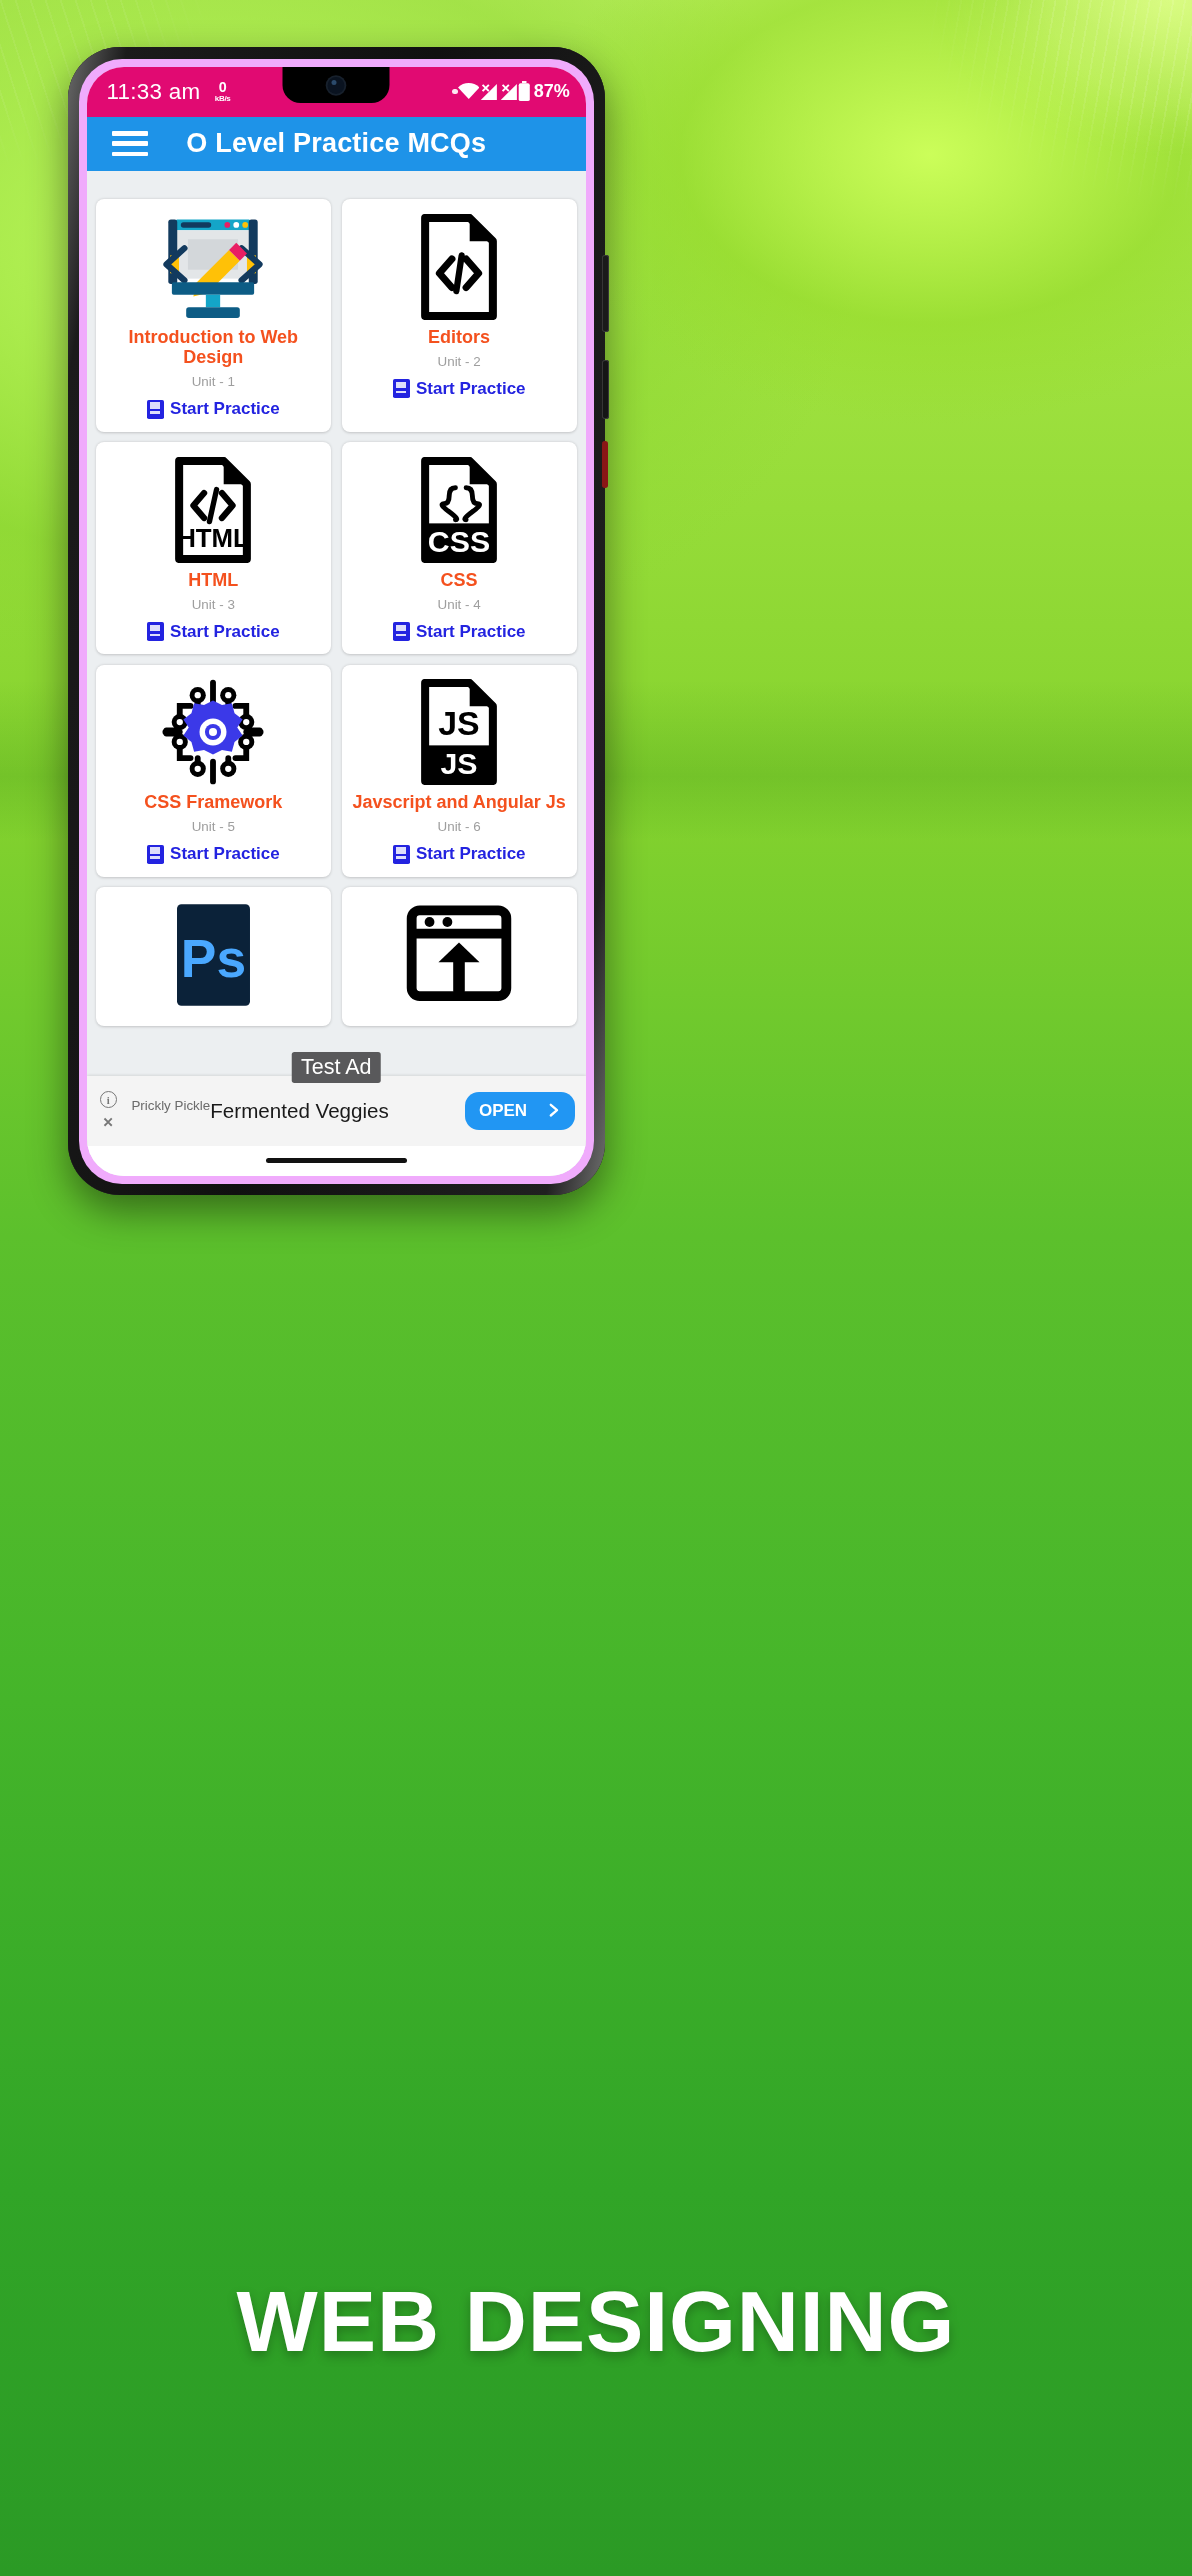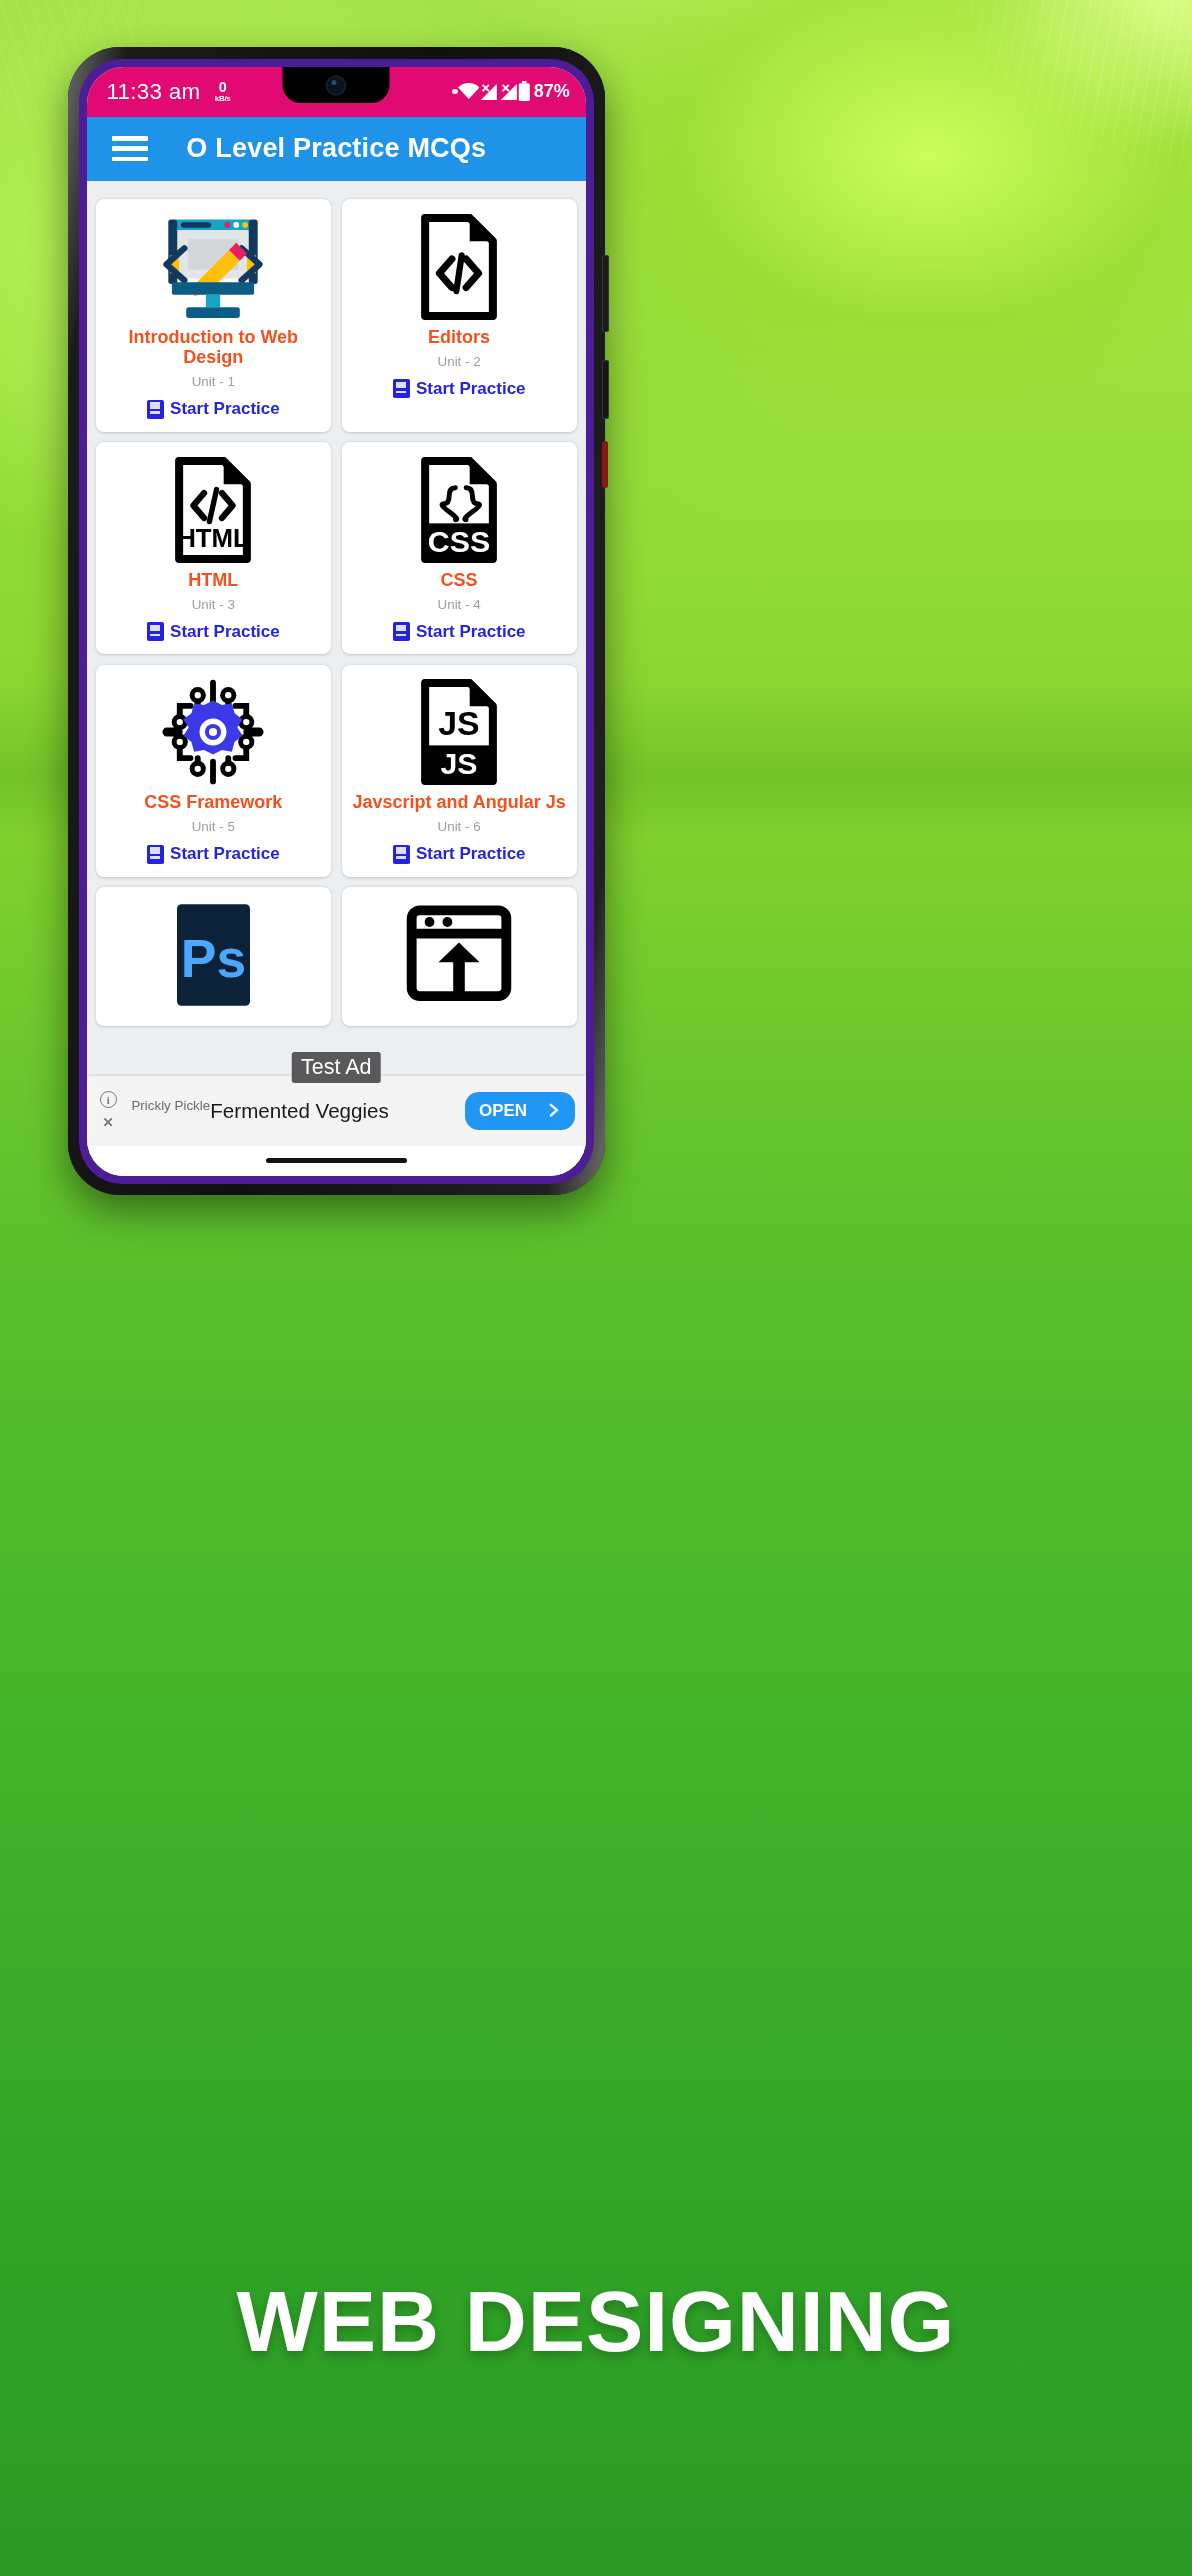--- a/index.html
+++ b/index.html
@@ -30,21 +30,21 @@
   .bg-shade{position:absolute;left:0;right:0;top:680px;height:161px;
     background:linear-gradient(180deg, rgba(0,0,0,0) 0%, rgba(20,110,15,.16) 60%, rgba(0,0,0,0) 100%);}
 
   
   .phone{position:absolute;left:68px;top:47px;width:537px;height:1148px;
     background:#111;border-radius:52px;
     box-shadow:0 16px 39px rgba(0,0,0,.45), 0 0 0 2.7px #3a3a3a inset;}
   .phone:before{content:"";position:absolute;inset:0;border-radius:52px;
     background:linear-gradient(100deg,#6b6b6b 0%,#1b1b1b 8%,#101010 50%,#202020 92%,#707070 100%);}
   .phone-inner{position:absolute;left:10.7px;top:11.6px;width:515px;height:1125px;
-    background:#4c1d95;border-radius:43px;overflow:hidden;}
+    background:#f0abfc;border-radius:43px;overflow:hidden;}
   .screen{position:absolute;left:8px;top:8px;width:499px;height:1109px;
     background:#eceff1;border-radius:37px;overflow:hidden;}
   .notch{position:absolute;left:50%;transform:translateX(-50%);top:0;
     width:107px;height:36px;background:#000;border-radius:0 0 18px 18px;z-index:40;}
   .cam{position:absolute;left:50%;transform:translateX(-50%);top:10.7px;width:17px;height:17px;
     border-radius:50%;background:#0a1320;box-shadow:0 0 0 1.8px #17202c;z-index:41;}
   .cam:after{content:"";position:absolute;left:3.6px;top:2.7px;width:5.4px;height:5.4px;border-radius:50%;
     background:#2b4a6b;}
   .btn-side{position:absolute;right:-3.6px;background:#151515;border-radius:2.7px;
     box-shadow:inset 0 0 0 0.9px #3a3a3a;}
@@ -58,21 +58,21 @@
   .sb-time{font-size:22.4px;font-weight:500;letter-spacing:0.3px;}
   .sb-net{margin-left:14.3px;display:flex;flex-direction:column;align-items:center;line-height:1;}
   .sb-net .n{font-size:14.3px;font-weight:700;}
   .sb-net .u{font-size:8px;font-weight:700;letter-spacing:-0.3px;}
   .sb-right{margin-left:auto;display:flex;align-items:center;gap:0;}
   .sb-dot{width:5.4px;height:5.4px;border-radius:50%;background:#fff;opacity:.9;}
   .ic{display:block;}
   .sb-batt{font-size:18px;font-weight:600;margin-left:2.7px;}
 
   
-  .appbar{height:64px;background:#1e93e8;display:flex;align-items:center;padding:0 18px;}
+  .appbar{height:54px;background:#1e93e8;display:flex;align-items:center;padding:0 18px;}
   .hamburger{width:36px;height:25px;display:flex;flex-direction:column;justify-content:space-between;
     margin-left:7.2px;cursor:pointer;}
   .hamburger span{display:block;height:4.5px;background:#fff;border-radius:0.9px;}
   .appbar-title{flex:1;text-align:center;color:#fff;font-size:27px;font-weight:600;
     margin-right:43px;letter-spacing:0.2px;}
 
   
   .content{position:absolute;left:0;right:0;top:122px;bottom:0;background:#eceff1;overflow:hidden;}
   .grid{display:grid;grid-template-columns:1fr 1fr;gap:10.7px;padding:10.7px 9px;}
   .card{background:#fff;border-radius:8px;box-shadow:0 0.9px 2.7px rgba(0,0,0,.18);

